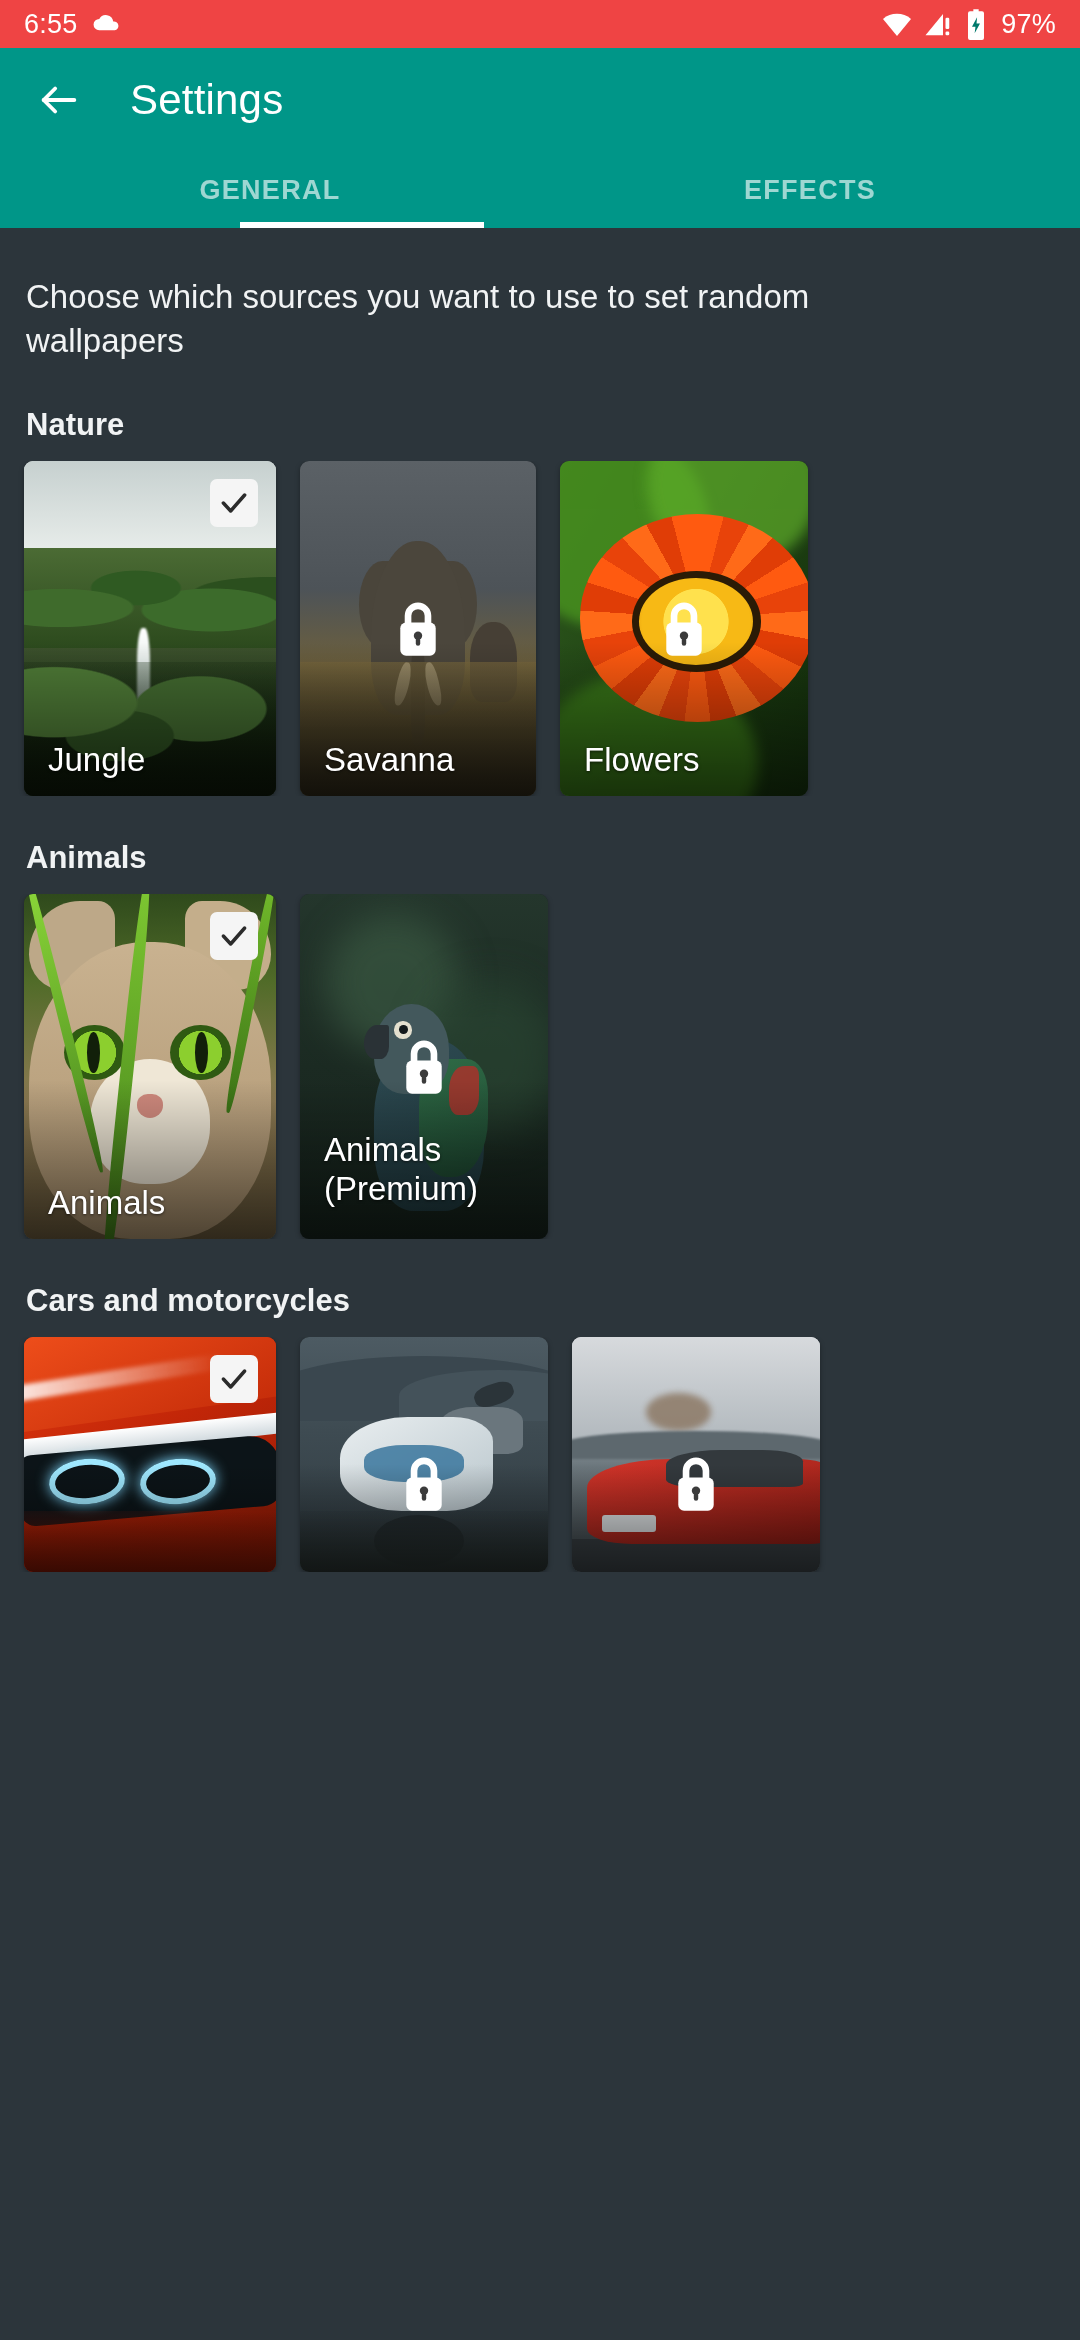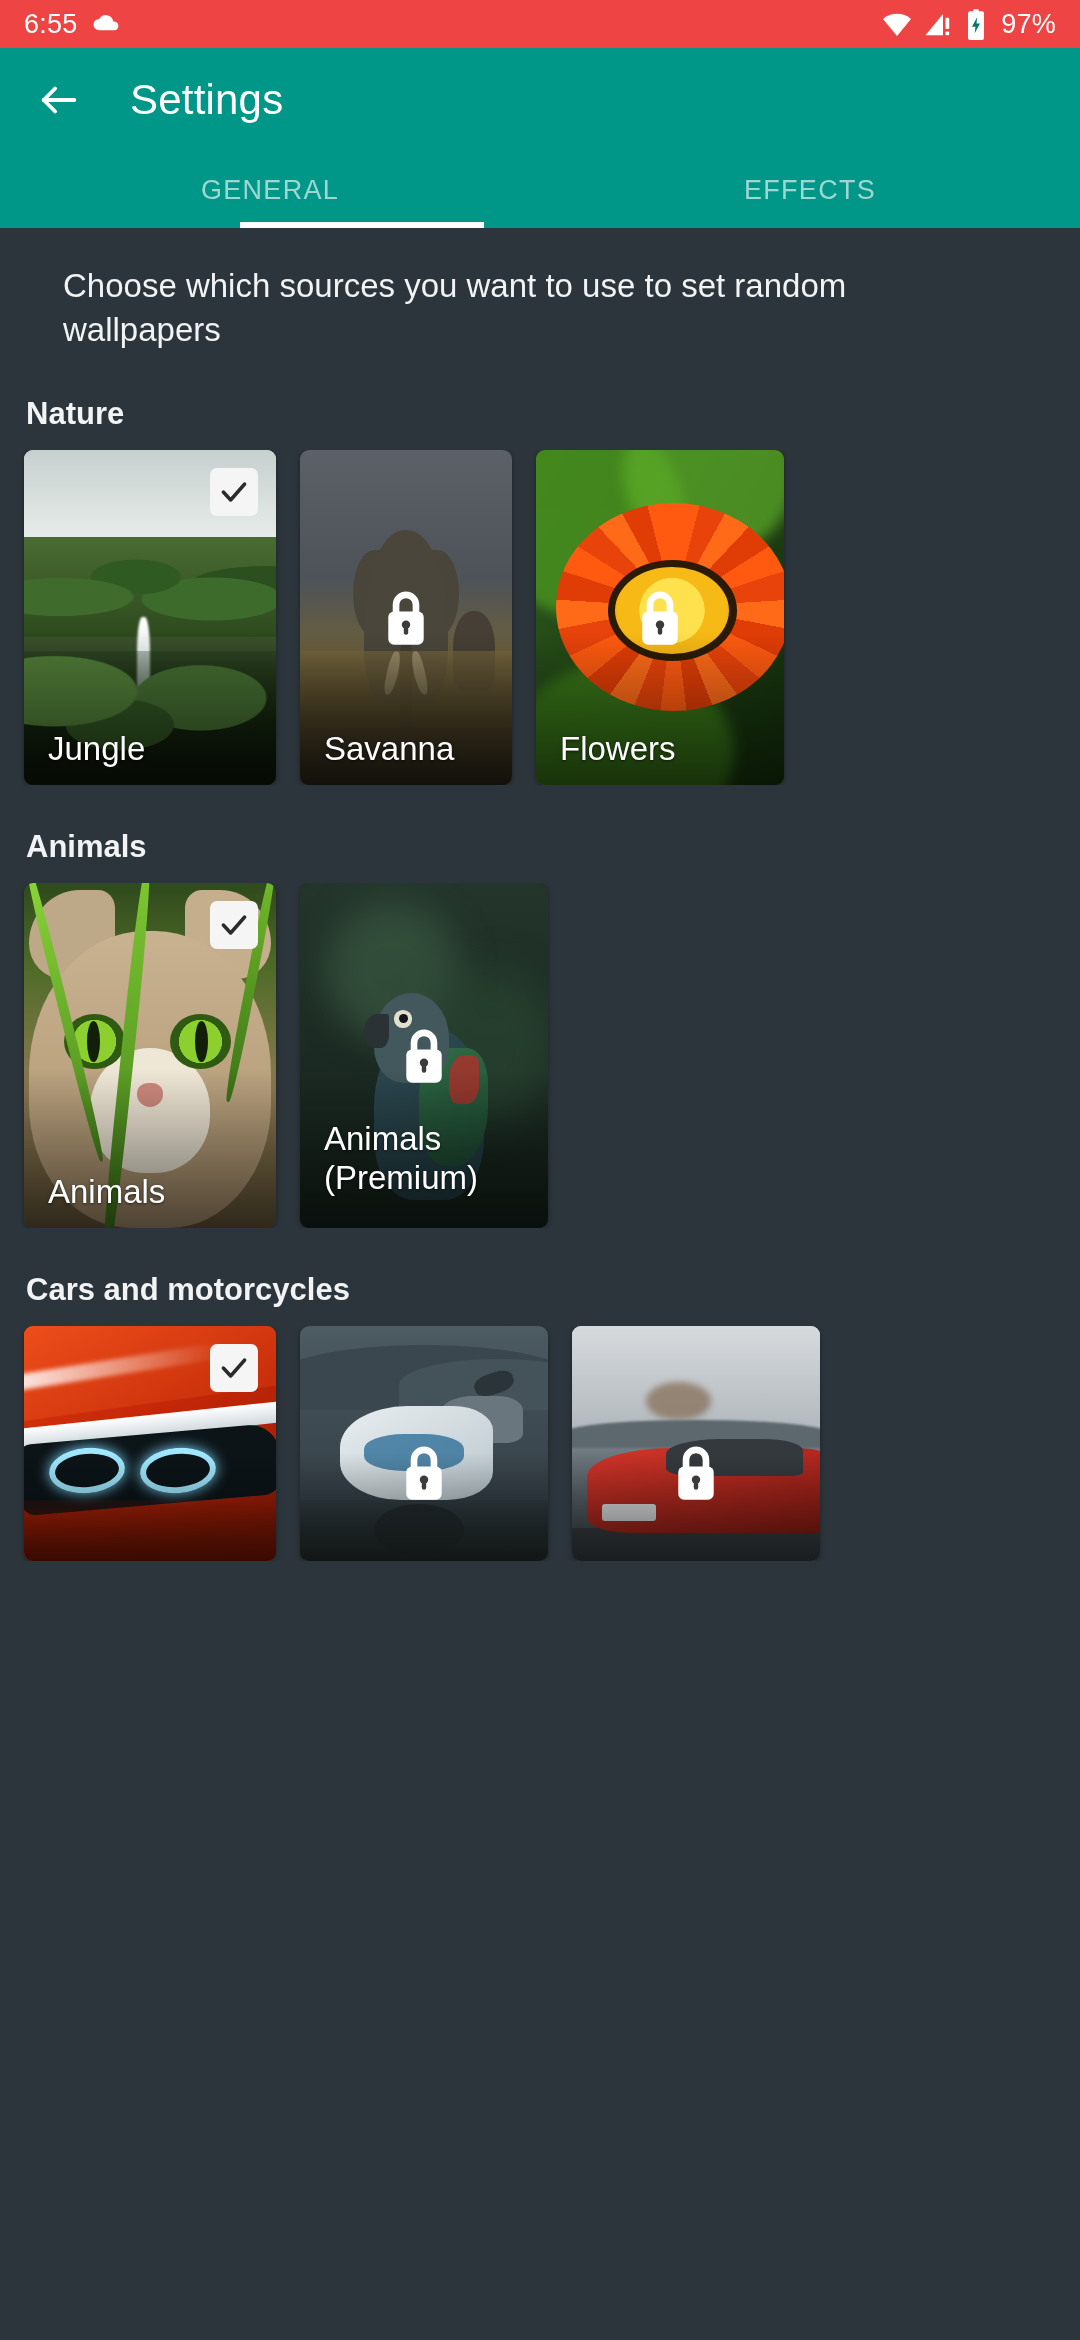--- a/index.html
+++ b/index.html
@@ -35,33 +35,33 @@
     font-size:42px; font-weight:400; margin-left:42px; letter-spacing:.2px;
   }
 
   
   .tabs{
     background:#009688; display:flex; height:76px; position:relative;
   }
   .tab{
     flex:1 1 0; display:flex; align-items:center; justify-content:center;
     color:rgba(255,255,255,.62); font-size:27px; letter-spacing:1.3px;
-    font-weight:400;
+    font-weight:700;
   }
   .tab.active{ color:#fff; }
   .tab-indicator{
     position:absolute; bottom:0; height:6px; background:#fff;
     left:240px; width:244px;
   }
 
   
   .content{ padding:0 0 0 0; background:#2C353B; height:calc(2340px - 48px - 104px - 76px); }
   .desc{
     color:#F1F3F4; font-size:33px; line-height:1.33;
-    padding:36px 30px 0 26px; max-width:990px; font-weight:400;margin-left:37px;
+    padding:47px 30px 0 26px; max-width:990px; font-weight:400;
   }
 
   .section-title{
     color:#F1F3F4; font-size:31px; font-weight:700;
     padding:0 0 0 26px; margin-top:44px; margin-bottom:18px;
   }
 
   .row{
     display:flex; gap:24px; padding-left:24px;
     overflow:hidden; align-items:flex-start;
@@ -274,21 +274,21 @@
       </div>
       <div class="overlay"></div>
       <div class="checkbox">
         <svg width="32" height="32" viewBox="0 0 24 24" fill="none" stroke="#2b2b2b" stroke-width="2.6" stroke-linecap="round" stroke-linejoin="round">
           <polyline points="4,12 9.5,18 20,6"></polyline>
         </svg>
       </div>
       <div class="card-label">Jungle</div>
     </div>
 
-    <div class="card" style="width:212px;height:335px">
+    <div class="card" style="width:236px;height:335px">
       <div class="art art-savanna">
         <i class="ear-l"></i>
           <i class="ear-r"></i>
           <i class="eleph"></i>
           <i class="trunk"></i>
         <i class="tusk-l"></i>
           <i class="tusk-r"></i>
           <i class="baby"></i>
           <i class="grass"></i>
       </div>

